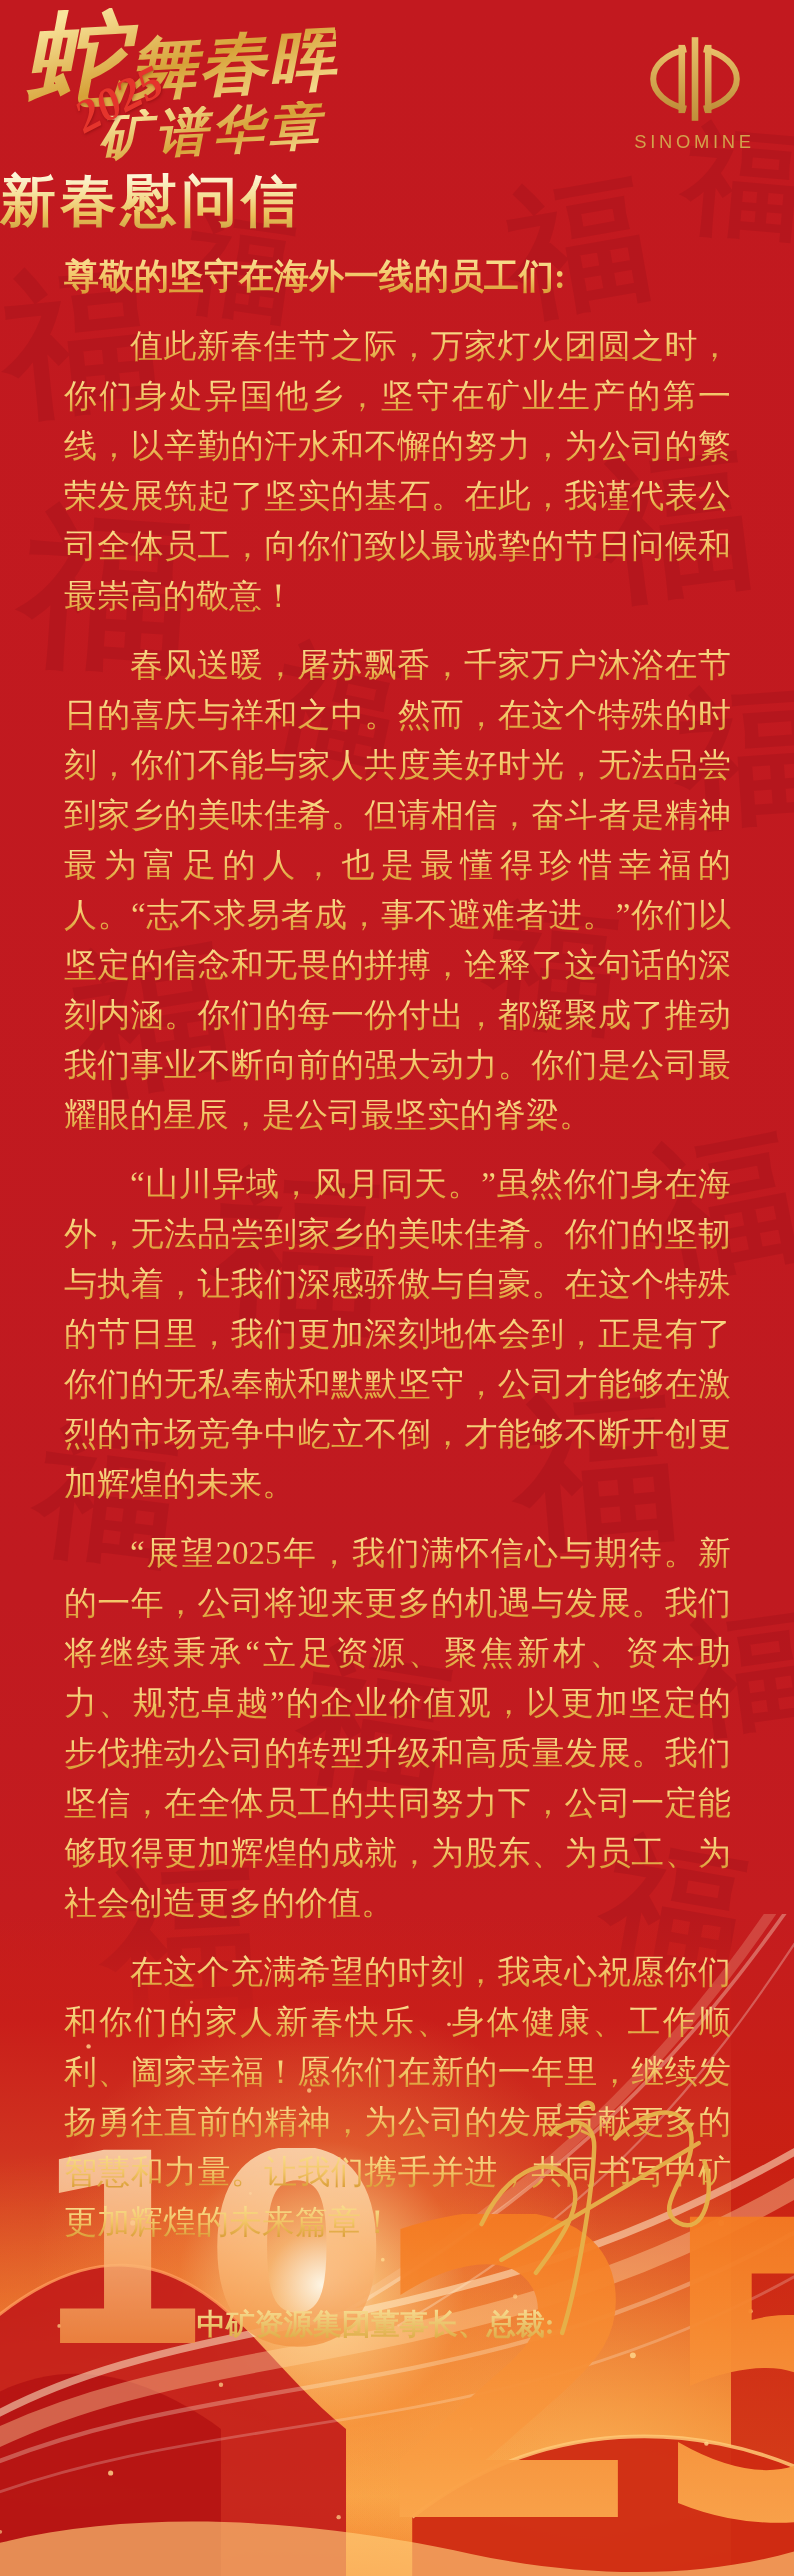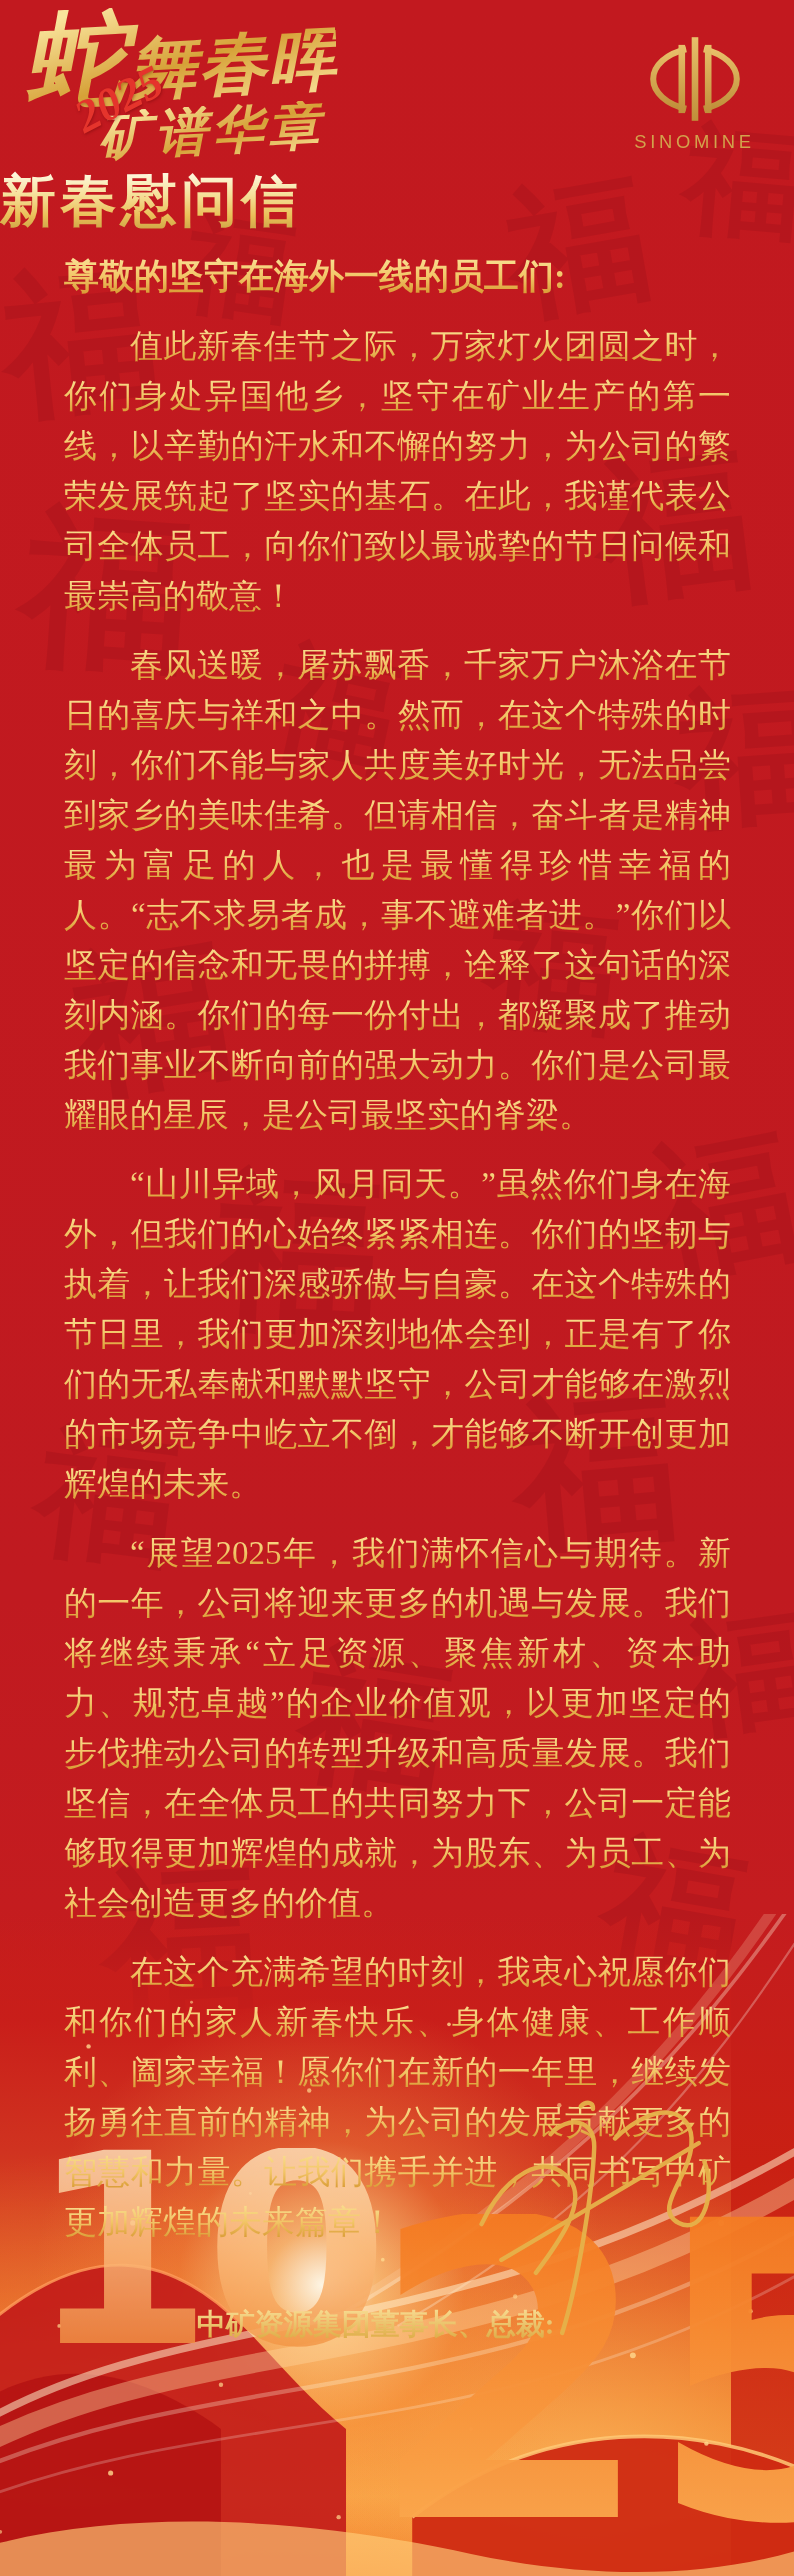--- a/index.html
+++ b/index.html
@@ -131,21 +131,21 @@
       <span class="logo-brand">SINOMINE</span>
     </div>
   </div>
 
   <h1 class="title">新春慰问信</h1>
 
   <div class="letter">
     <p class="salutation body-gold">尊敬的坚守在海外一线的员工们:</p>
     <p class="para body-gold">值此新春佳节之际，万家灯火团圆之时，你们身处异国他乡，坚守在矿业生产的第一线，以辛勤的汗水和不懈的努力，为公司的繁荣发展筑起了坚实的基石。在此，我谨代表公司全体员工，向你们致以最诚挚的节日问候和最崇高的敬意！</p>
     <p class="para body-gold">春风送暖，屠苏飘香，千家万户沐浴在节日的喜庆与祥和之中。然而，在这个特殊的时刻，你们不能与家人共度美好时光，无法品尝到家乡的美味佳肴。但请相信，奋斗者是精神最为富足的人，也是最懂得珍惜幸福的人。“志不求易者成，事不避难者进。”你们以坚定的信念和无畏的拼搏，诠释了这句话的深刻内涵。你们的每一份付出，都凝聚成了推动我们事业不断向前的强大动力。你们是公司最耀眼的星辰，是公司最坚实的脊梁。</p>
-    <p class="para body-gold">“山川异域，风月同天。”虽然你们身在海外，但我们的心始终紧紧相连。你们的坚韧与执着，让我们深感骄傲与自豪。在这个特殊的节日里，我们更加深刻地体会到，正是有了你们的无私奉献和默默坚守，公司才能够在激烈的市场竞争中屹立不倒，才能够不断开创更加辉煌的未来。</p>
+    <p class="para body-gold">“山川异域，风月同天。”虽然你们身在海外，无法品尝到家乡的美味佳肴。你们的坚韧与执着，让我们深感骄傲与自豪。在这个特殊的节日里，我们更加深刻地体会到，正是有了你们的无私奉献和默默坚守，公司才能够在激烈的市场竞争中屹立不倒，才能够不断开创更加辉煌的未来。</p>
     <p class="para body-gold">“展望2025年，我们满怀信心与期待。新的一年，公司将迎来更多的机遇与发展。我们将继续秉承“立足资源、聚焦新材、资本助力、规范卓越”的企业价值观，以更加坚定的步伐推动公司的转型升级和高质量发展。我们坚信，在全体员工的共同努力下，公司一定能够取得更加辉煌的成就，为股东、为员工、为社会创造更多的价值。</p>
     <p class="para body-gold">在这个充满希望的时刻，我衷心祝愿你们和你们的家人新春快乐、身体健康、工作顺利、阖家幸福！愿你们在新的一年里，继续发扬勇往直前的精神，为公司的发展贡献更多的智慧和力量。让我们携手并进，共同书写中矿更加辉煌的未来篇章！</p>
     <p class="sign-label">中矿资源集团董事长、总裁:</p>
   </div>
 
   <div class="signature-wrap">
     <svg width="294" height="250" viewBox="0 0 400 340">
       <g fill="none" stroke="#e6b24a" stroke-width="6" stroke-linecap="round" opacity="0.95" transform="rotate(-8 200 170)">
         <path d="M40,160 C80,100 140,70 168,118 C186,152 140,200 104,236"></path>
         <path d="M150,52 C176,30 214,38 206,80 C196,136 158,260 128,322"></path>

